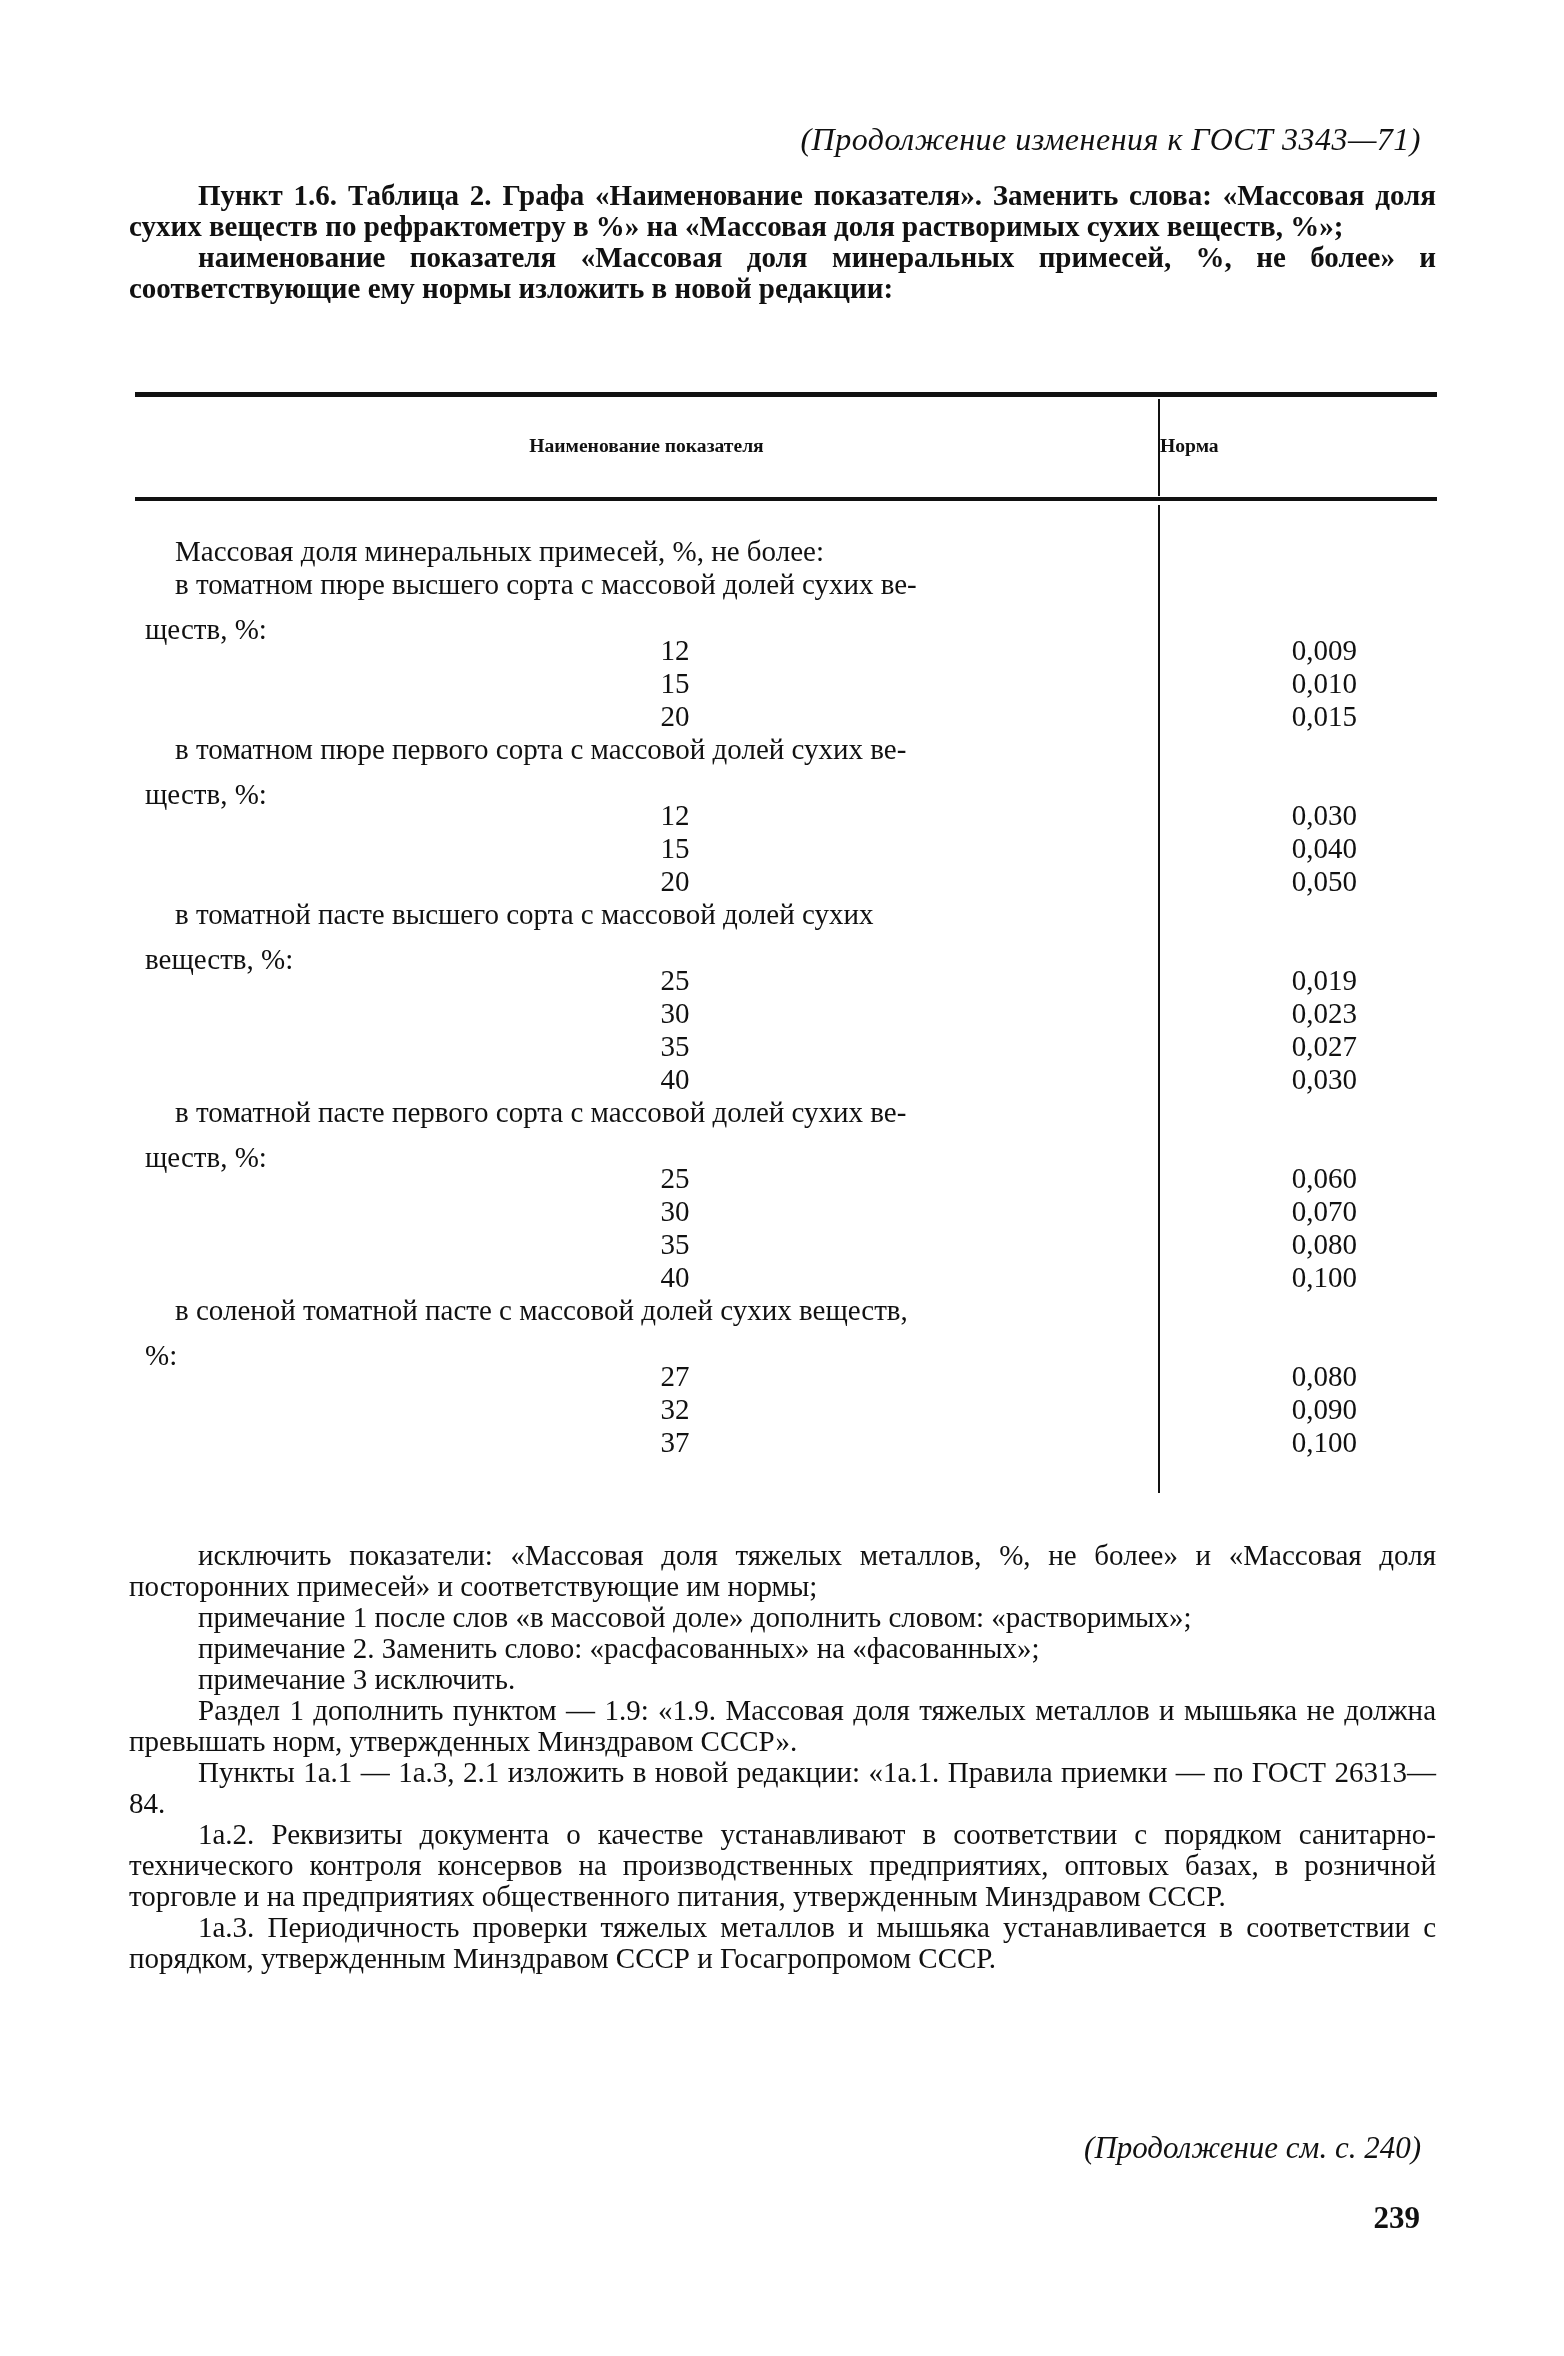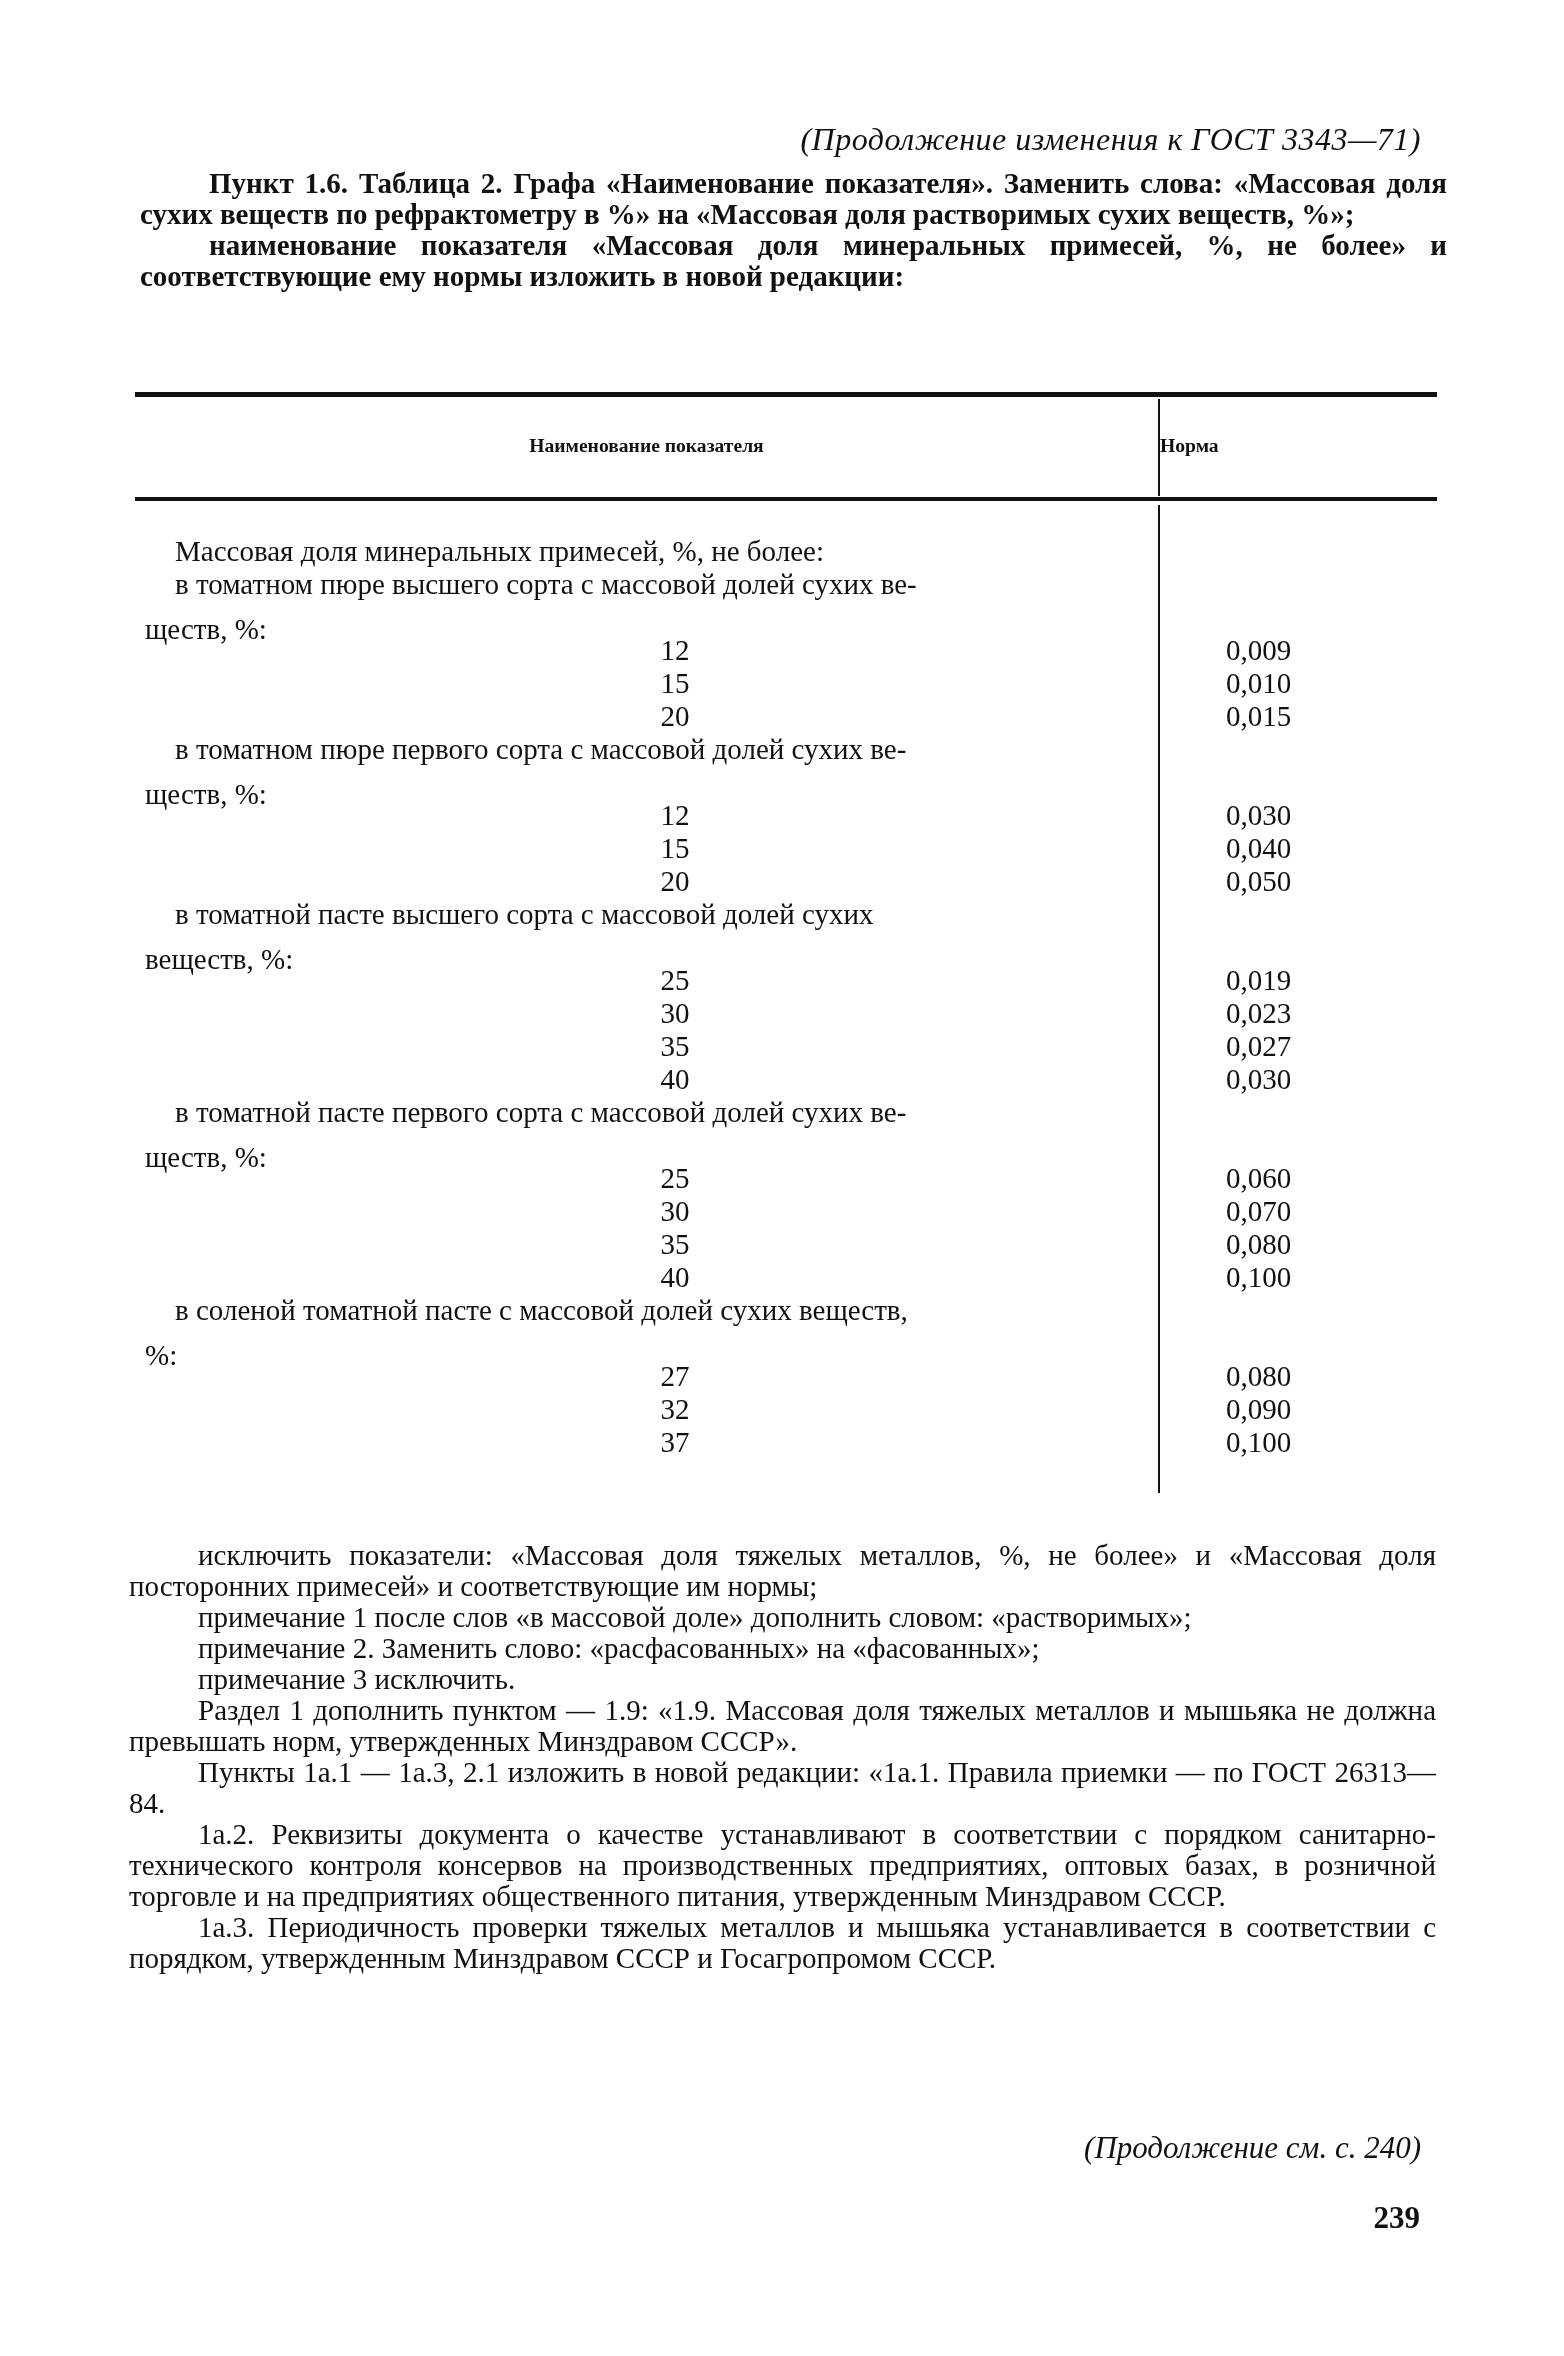--- a/index.html
+++ b/index.html
@@ -5,37 +5,37 @@
   html, body { margin: 0; padding: 0; background: #ffffff; }
   body { width: 1564px; height: 2357px; position: relative; overflow: hidden;
          font-family: "Liberation Serif", "DejaVu Serif", serif; color: #111; }
   .page { position: absolute; left: 0; top: 0; width: 1564px; height: 2357px; }
   .running-head { position: absolute; top: 121px; right: 143px; font-style: italic;
                   font-size: 32px; letter-spacing: 0.5px; }
   .para { position: absolute; left: 129px; width: 1307px; font-size: 29px; line-height: 31px;
           text-align: justify; }
   .para p { margin: 0; text-indent: 69px; }
   .para.bold p { font-weight: bold; }
-  #intro { top: 168px; margin-left: 11px; }
+  #intro { top: 180px; }
   .table { position: absolute; left: 135px; top: 392px; width: 1302px; }
   .rule-top { position: absolute; left: 0; top: 0; width: 1302px; height: 4.7px; background: #111; }
   .rule-mid { position: absolute; left: 0; top: 105px; width: 1302px; height: 3.7px; background: #111; }
   .vline { position: absolute; left: 1023px; width: 1.9px; background: #111; }
   .vline.a { top: 6.5px; height: 97px; }
   .vline.b { top: 113px; height: 988px; }
   .th { position: absolute; top: 43px; font-size: 19.6px; font-weight: bold; font-family: "Liberation Serif", serif; }
   .th.name { left: 0; width: 1023px; text-align: center; }
   .th.norm { left: 1025px; width: 278px; }
   .tbody { position: absolute; left: 0; top: 143px; width: 1302px; font-size: 29px; }
   .trow { position: relative; height: 33px; line-height: 33px; }
   .tcell-name { position: absolute; left: 10px; width: 1011px; white-space: nowrap; }
   .tcell-name.head { padding-left: 30px; width: 982px; text-align: justify; }
   .tcell-name.cont { padding-left: 0; margin-top: 12px; }
   .tcell-name.val { text-align: center; width: 1023px; padding-left: 37px; box-sizing: border-box; }
-  .tcell-norm { position: absolute; left: 1091px; width: 131px; text-align: left; }
+  .tcell-norm { position: absolute; left: 1091px; width: 131px; text-align: right; }
   #after { top: 1540px; }
   .footer-cont { position: absolute; top: 2130px; right: 143px; font-style: italic; font-weight: normal; font-size: 31px; }
   .page-num { position: absolute; top: 2176px; right: 144px; font-weight: bold; font-size: 31px; margin-top: 24px; }
 </style>
 </head>
 <body>
 
 <div class="page">
   <div class="running-head">(Продолжение изменения к ГОСТ 3343—71)</div>
 

